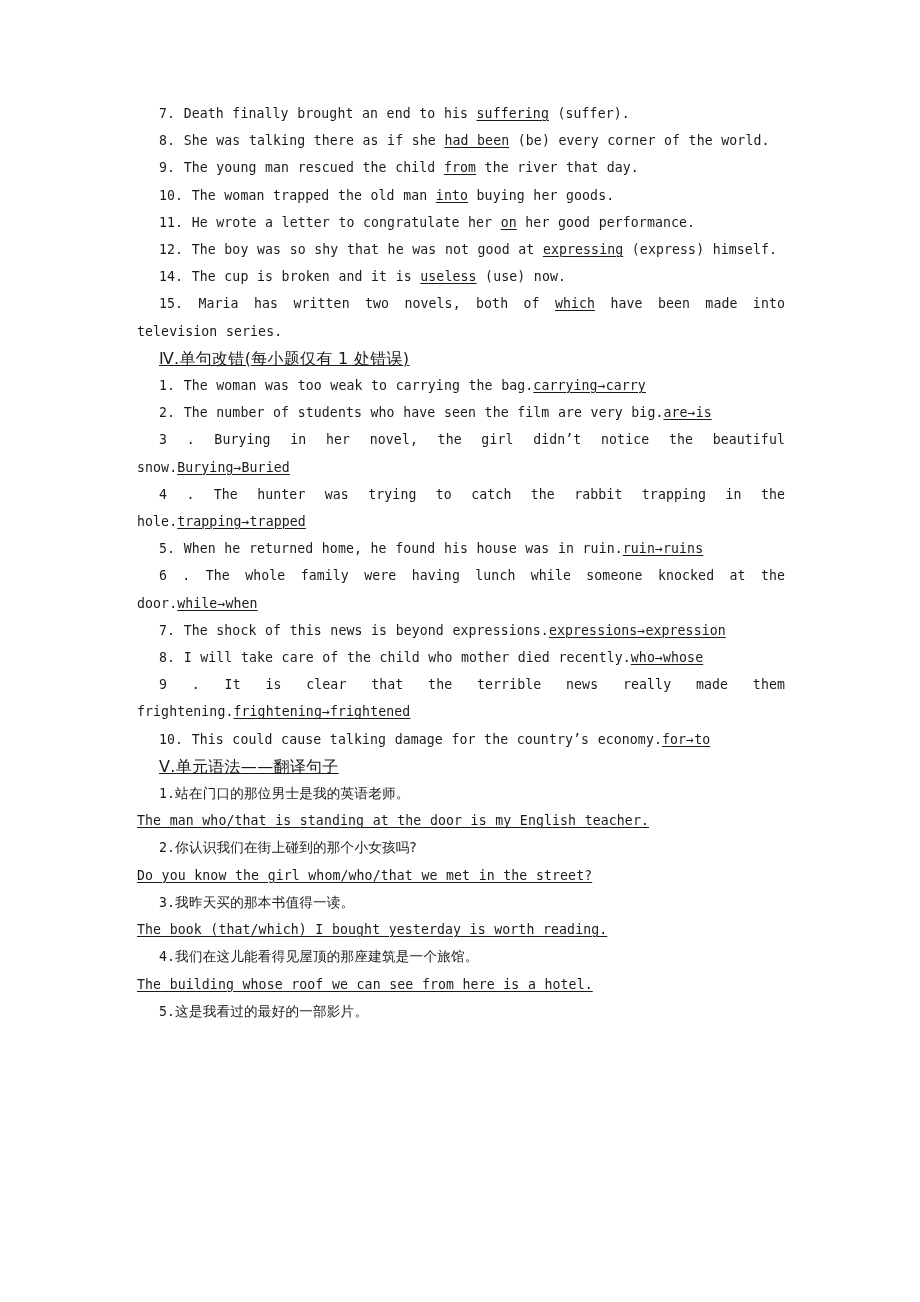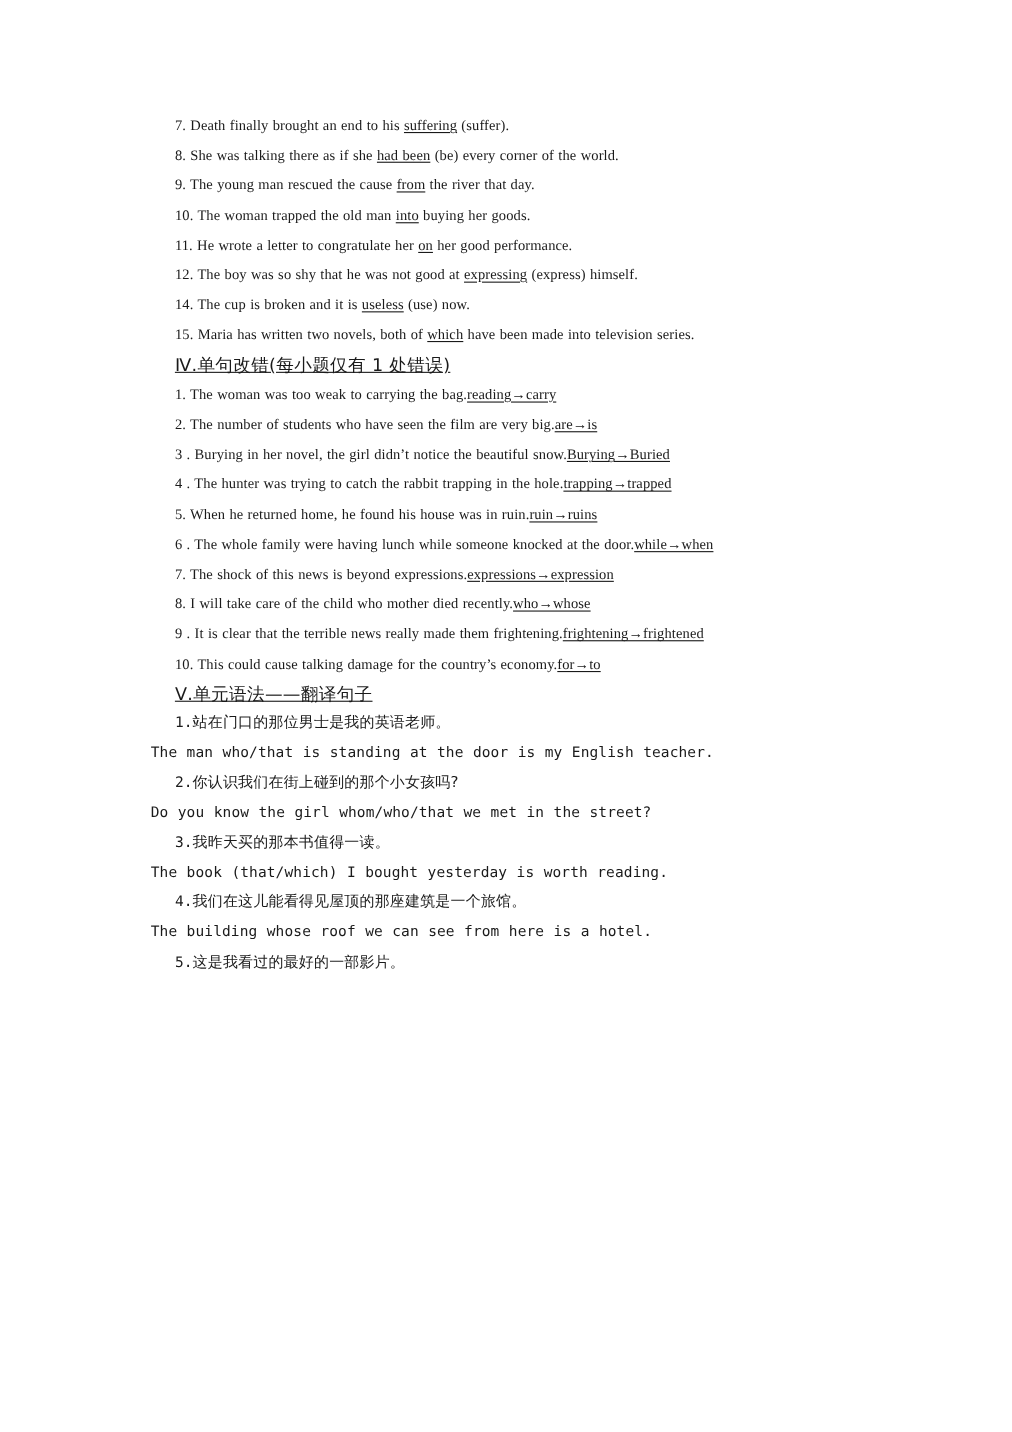--- a/index.html
+++ b/index.html
@@ -27,21 +27,20 @@
     line-height: 27.2px;
     letter-spacing: 0.1px;
     white-space: pre-wrap;
     word-spacing: 0.5px;
   }
   
   .line.just {
     text-align: justify;
     text-align-last: left;
     text-justify: inter-word;
-    font-family: Liberation Serif, serif;
   }
   .indent {
     text-indent: 22px;
   }
   u, .u {
     text-decoration: underline;
     text-underline-offset: 2px;
     text-decoration-thickness: 1px;
   }
   .cn {
@@ -51,59 +50,60 @@
   }
   .heading {
     font-family: "DejaVu Sans", "Liberation Sans", sans-serif;
     font-size: 16px;
     line-height: 27.2px;
     text-indent: 22px;
     letter-spacing: 0.3px;
     text-decoration: underline;
   }
   .answer {
+    text-decoration: underline;
     text-underline-offset: 2px;
     text-decoration-thickness: 1px;
     text-indent: 0;
   }
   .cn-q {
     text-indent: 22px;
   }
 </style>
 </head>
 <body>
 
 <div id="page">
 
   <div>
 
     <div class="line just indent" style="text-align: left;"><span>7.</span><span> Death finally brought an end to his </span><u>suffering</u><span> (suffer).</span></div>
 
     <div class="line just indent" style="text-align: left;"><span>8.</span><span> She was talking there as if she </span><u>had been</u><span> (be) every corner of the world.</span></div>
 
-    <div class="line just indent" style="text-align: left;"><span>9.</span><span> The young man rescued the cause </span><u>from</u><span> the river that day.</span></div>
+    <div class="line just indent" style="text-align: left;"><span>9.</span><span> The young man rescued the child </span><u>from</u><span> the river that day.</span></div>
 
     <div class="line just indent" style="text-align: left;"><span>10.</span><span> The woman trapped the old man </span><u>into</u><span> buying her goods.</span></div>
 
     <div class="line just indent" style="text-align: left;"><span>11.</span><span> He wrote a letter to congratulate her </span><u>on</u><span> her good performance.</span></div>
 
     <div class="line just indent" style="text-align: left;"><span>12.</span><span> The boy was so shy that he was not good at </span><u>expressing</u><span> (express) himself.</span></div>
 
 
     <div class="line just indent" style="text-align: left;"><span>14.</span><span> The cup is broken and it is </span><u>useless</u><span> (use) now.</span></div>
 
     <div class="line just indent"><span>15.</span><span> Maria has written two novels, both of </span><u>which</u><span> have been made into television series.</span></div>
 
   </div>
 
   <div>
 
     <div class="heading">Ⅳ.单句改错(每小题仅有 1 处错误)</div>
 
-    <div class="line just indent" style="text-align: left;"><span>1.</span><span> The woman was too weak to carrying the bag.</span><u>reading→carry</u></div>
+    <div class="line just indent" style="text-align: left;"><span>1.</span><span> The woman was too weak to carrying the bag.</span><u>carrying→carry</u></div>
 
     <div class="line just indent" style="text-align: left;"><span>2.</span><span> The number of students who have seen the film are very big.</span><u>are→is</u></div>
 
     <div class="line just indent"><span>3 .</span><span> Burying in her novel, the girl didn’t notice the beautiful snow.</span><u>Burying→Buried</u></div>
 
     <div class="line just indent"><span>4 .</span><span> The hunter was trying to catch the rabbit trapping in the hole.</span><u>trapping→trapped</u></div>
 
     <div class="line just indent" style="text-align: left;"><span>5.</span><span> When he returned home, he found his house was in ruin.</span><u>ruin→ruins</u></div>
 
     <div class="line just indent"><span>6 .</span><span> The whole family were having lunch while someone knocked at the door.</span><u>while→when</u></div>

